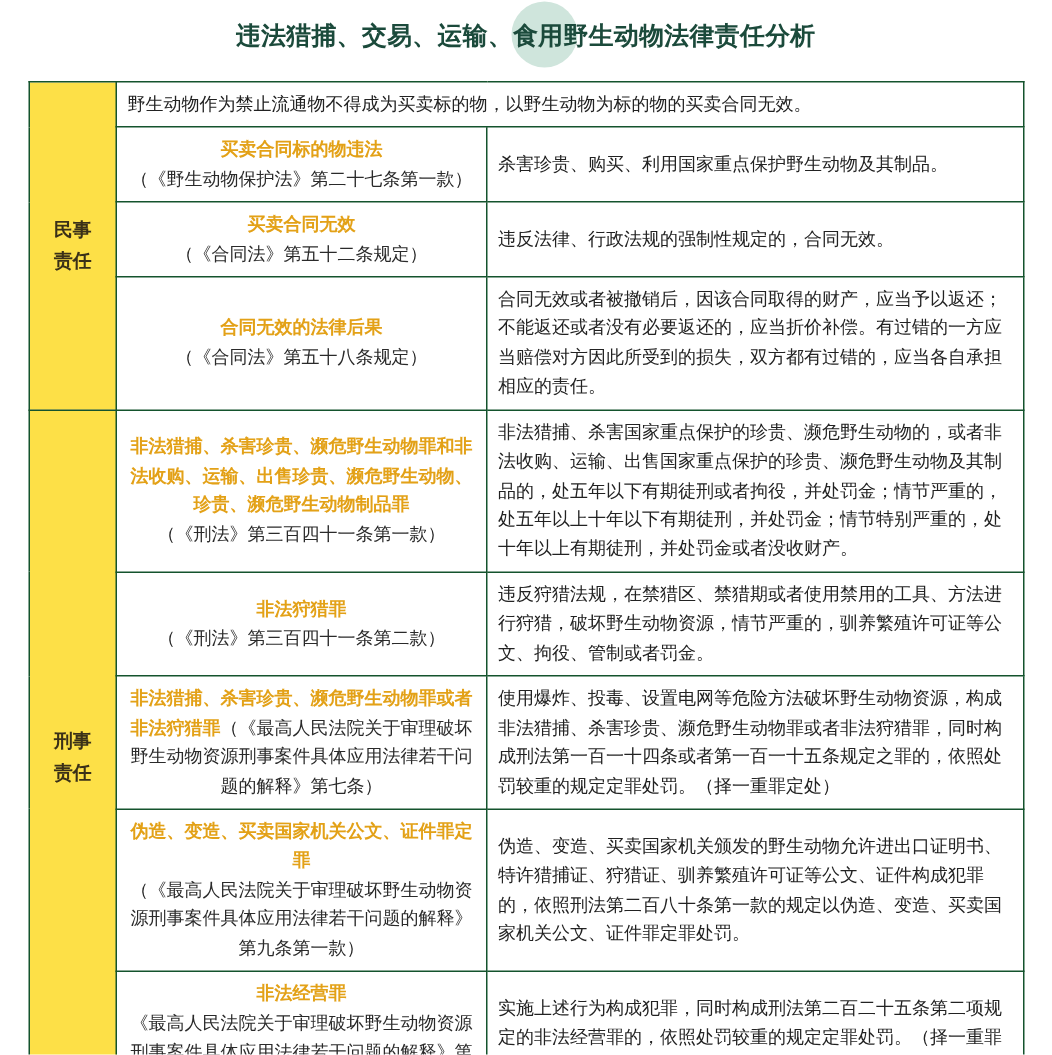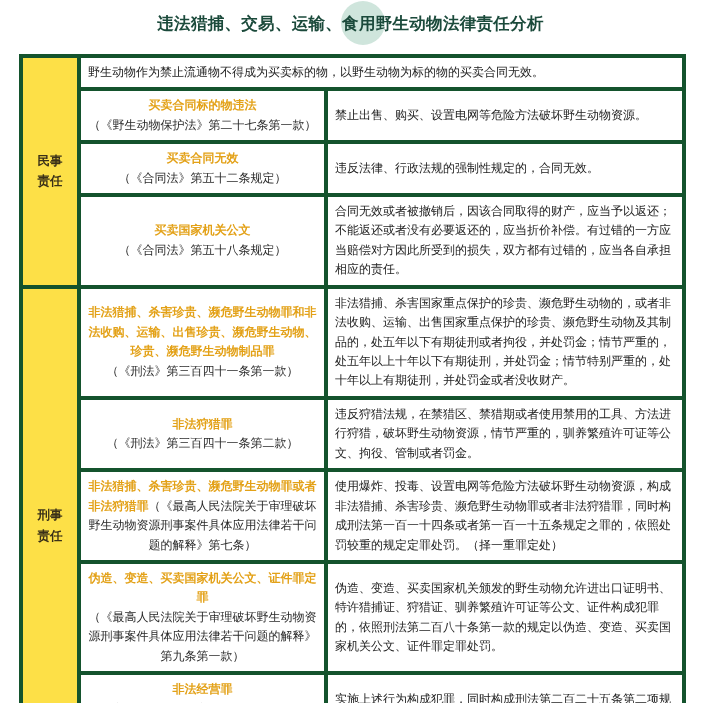--- a/index.html
+++ b/index.html
@@ -49,21 +49,21 @@
     width: 663px;
     box-sizing: border-box;
   }
   table.liability {
     border-collapse: collapse;
     table-layout: fixed;
     width: 663px;
     border: 1px solid #8e8e8e;
   }
   table.liability td {
-    border: 4px solid #14532d;
+    border: 1px solid #14532d;
     vertical-align: middle;
     padding: 5px 7px;
     box-sizing: border-box;
   }
 
   
   col.c-cat  { width: 58px; }
   col.c-head { width: 247px; }
   col.c-body { width: 358px; }
 
@@ -147,32 +147,32 @@
             <div>民事</div>
             <div>责任</div>
           </td>
           <td class="intro" colspan="2">野生动物作为禁止流通物不得成为买卖标的物，以野生动物为标的物的买卖合同无效。</td>
         </tr>
         <tr>
           <td class="head">
             <span class="hl">买卖合同标的物违法</span>
             <span class="sub">（《野生动物保护法》第二十七条第一款）</span>
           </td>
-          <td class="body">禁止出售、购买、设置电网等危险方法破坏野生动物资源。</td>
+          <td class="body">杀害珍贵、购买、利用国家重点保护野生动物及其制品。</td>
         </tr>
         <tr>
           <td class="head">
             <span class="hl">买卖合同无效</span>
             <span class="sub">（《合同法》第五十二条规定）</span>
           </td>
           <td class="body">违反法律、行政法规的强制性规定的，合同无效。</td>
         </tr>
         <tr>
           <td class="head">
-            <span class="hl">买卖国家机关公文</span>
+            <span class="hl">合同无效的法律后果</span>
             <span class="sub">（《合同法》第五十八条规定）</span>
           </td>
           <td class="body">合同无效或者被撤销后，因该合同取得的财产，应当予以返还；不能返还或者没有必要返还的，应当折价补偿。有过错的一方应当赔偿对方因此所受到的损失，双方都有过错的，应当各自承担相应的责任。</td>
         </tr>
         <tr>
           <td class="cat" rowspan="5">
             <div>刑事</div>
             <div>责任</div>
           </td>
           <td class="head">

